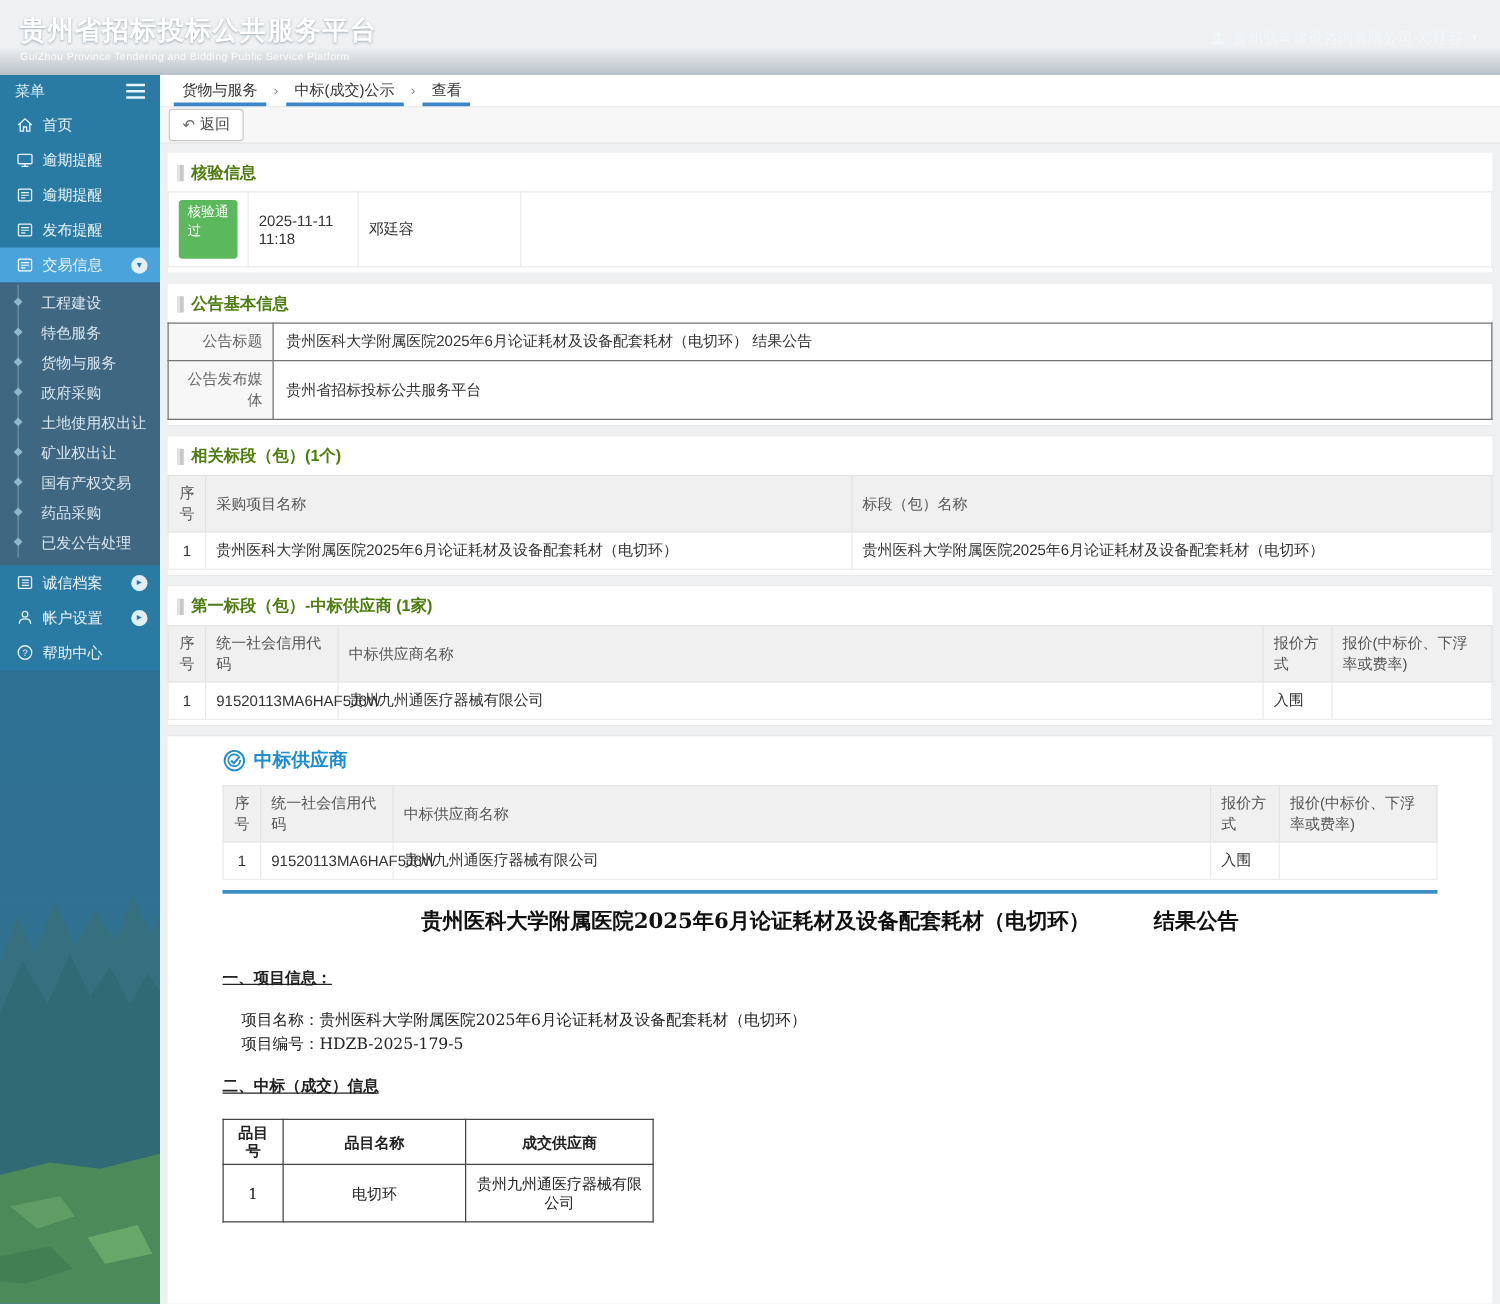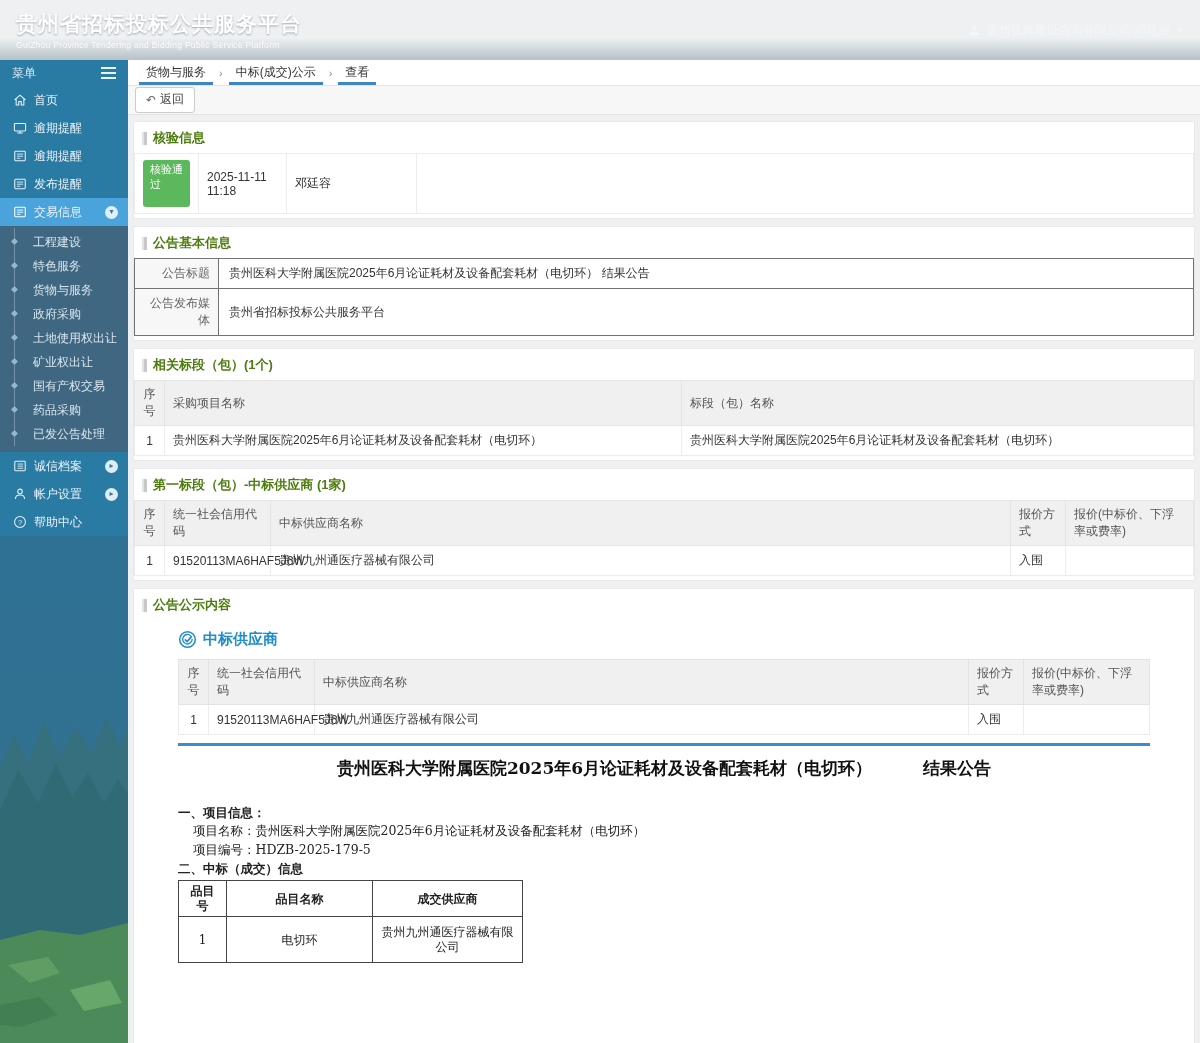--- a/index.html
+++ b/index.html
@@ -68,21 +68,21 @@
   table.form td.val { color:#333; }
 
   
   .notice { margin:2px 44px 14px; }
   .logo-row { display:flex; align-items:center; gap:6px; color:#1e8ccd; font-weight:bold; font-size:15px; margin:10px 0 10px; }
   .pkg-bar { background:#f0f0f0; border:1px solid #ddd; border-bottom:none; font-weight:bold; font-size:12px; color:#333; padding:7px 10px; }
   .blue-hr { height:3px; background:#3a8fc7; margin:8px 0 12px; border:none; }
 
   .doc { font-family:"DejaVu Serif","Liberation Serif",serif; color:#222; font-size:12.5px; line-height:1.22; }
   .doc-title { text-align:center; font-weight:bold; font-size:17px; margin:10px 0 26px; color:#111; }
-  .dh { font-weight:bold; margin:3px 0; }
+  .dh { font-weight:bold; margin:19px 0;text-decoration:underline; }
   .dh2 { font-weight:bold; margin:3px 0 3px 15px; }
   .dp { margin:3.5px 0 3.5px 15px; }
   table.doc-table { border-collapse:collapse; margin:4px 0 5px; font-size:12px; color:#222; }
   table.doc-table th { border:1px solid #444; font-weight:bold; padding:3px 8px; height:22px; text-align:center; }
   table.doc-table td { border:1px solid #444; text-align:center; height:46px; padding:3px 8px; }
   .w1 { width:48px; } .w2 { width:146px; } .w3 { width:150px; }
 </style>
 </head>
 <body>
 
@@ -361,21 +361,20 @@
               <td>91520113MA6HAF5J6W</td>
               <td>贵州九州通医疗器械有限公司</td>
               <td>入围</td>
               <td></td>
             </tr>
           </tbody>
             </table>
         </section>
 
         <section class="panel" style="min-height:588px;">
-          <div class="sec-title">公告公示内容</div>
           <div class="notice">
 
             <div class="logo-row">
               <span style="display:flex;">
                 <svg width="19" height="19" viewBox="0 0 20 20">
                   <circle cx="10" cy="10" r="8.2" fill="none" stroke="#1e8ccd" stroke-width="1.6"></circle>
                   <path d="M13.5 6.2 a5 5 0 1 0 1.4 3.2" fill="none" stroke="#1e8ccd" stroke-width="1.4"></path>
                   <polyline points="7.2,9.8 9.6,12.2 14.6,6.4" fill="none" stroke="#1e8ccd" stroke-width="1.8"></polyline>
                 </svg>
               </span>

